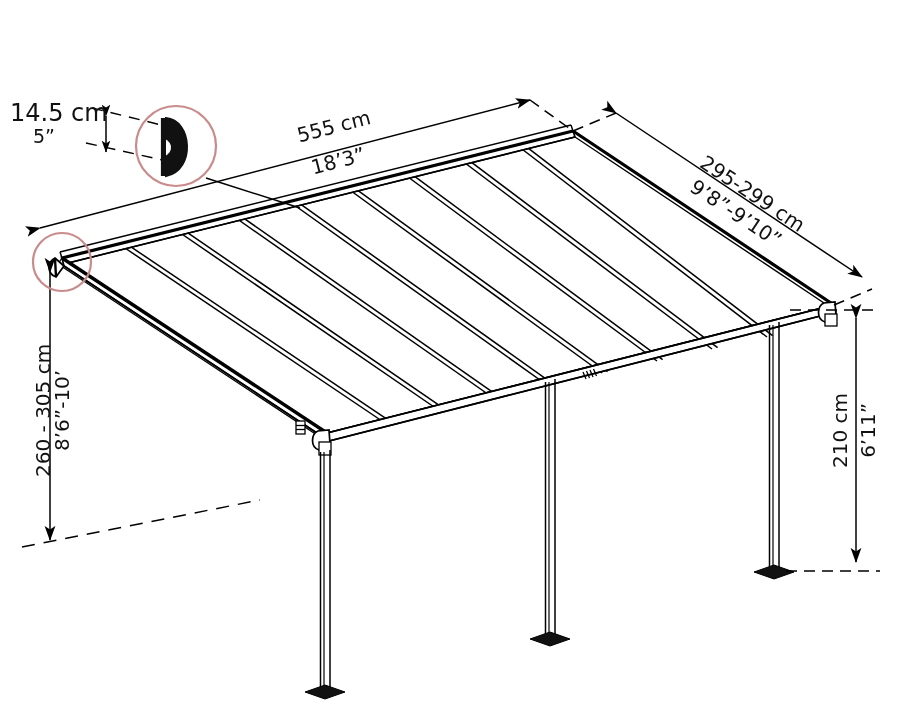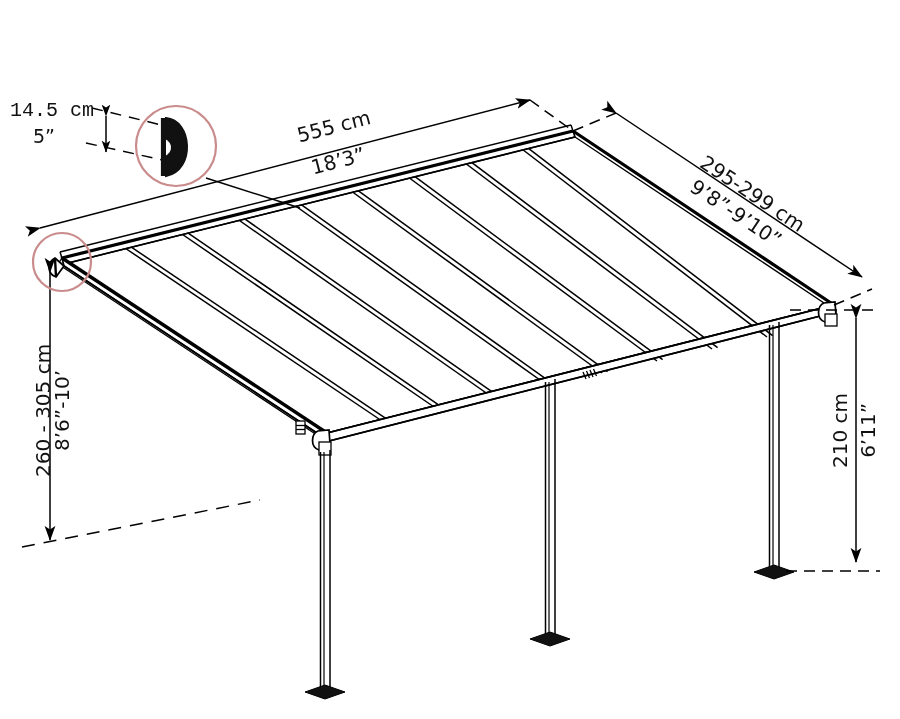--- a/index.html
+++ b/index.html
@@ -4,21 +4,21 @@
 <style>
   html,body{margin:0;padding:0;background:#ffffff;}
   body{width:900px;height:719px;position:relative;overflow:hidden;
        font-family:"DejaVu Sans","Liberation Sans",sans-serif;color:#000;}
   #stage{position:absolute;left:0;top:0;width:900px;height:719px;}
   svg.layer{position:absolute;left:0;top:0;width:900px;height:719px;overflow:visible;}
   .lbl{position:absolute;white-space:nowrap;color:#111;line-height:1.04;
        font-family:"DejaVu Sans","Liberation Sans",sans-serif;}
   .lbl-cm{font-size:20px;}
   .lbl-in{font-size:20px;}
-  .small-cm{font-size:20px;font-family:Liberation Mono, monospace;}
+  .small-cm{font-size:24px;}
   .small-in{font-size:19px;}
 </style>
 </head>
 <body>
 
 <div id="stage">
 
   <svg class="layer" viewBox="0 0 900 719">
     <defs>
       <marker id="ah" markerWidth="11" markerHeight="11" refX="9.4" refY="4" orient="auto">

